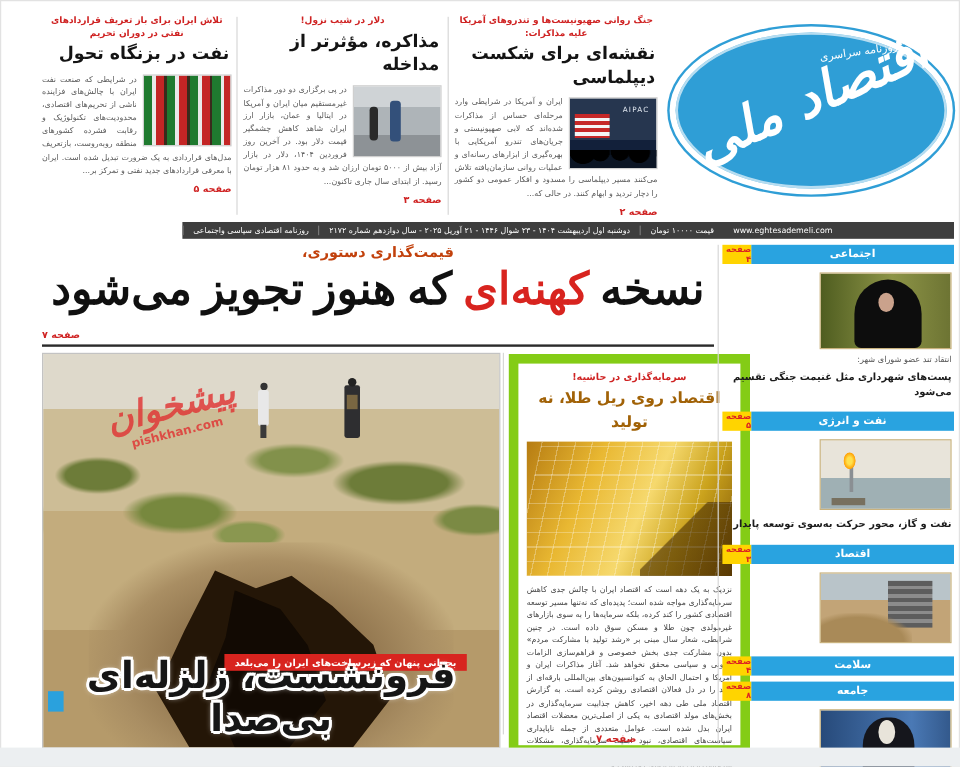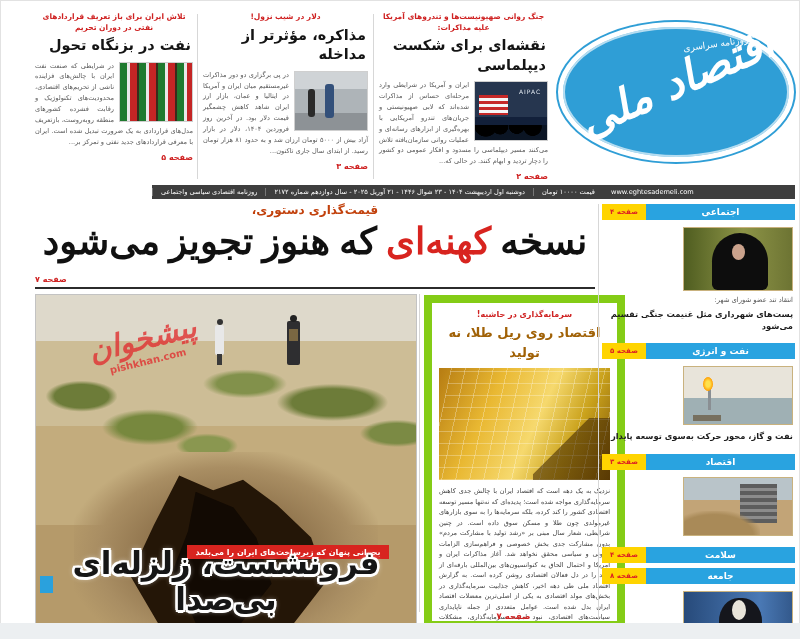--- a/index.html
+++ b/index.html
@@ -109,21 +109,21 @@
             color:#cf2222;font-size:8.5px;font-weight:bold;}
   .colline{position:absolute;left:419px;top:294px;width:1px;height:318px;background:#d7d7d7;}
   .colline2{position:absolute;left:598px;top:204px;width:1px;height:416px;background:#d7d7d7;}
 
   
   .sidebar{position:absolute;left:602px;top:204px;width:193px;direction:rtl;}
   .sec{margin-bottom:5px;}
   .sec-head{display:flex;flex-direction:row;height:16px;}
   .sec-name{flex:1;background:#29a3e0;color:#fff;font-size:9px;font-weight:bold;
             display:flex;align-items:center;justify-content:center;}
-  .sec-tab{width:44px;background:#ffd400;color:#d22;font-size:7px;font-weight:bold;
+  .sec-tab{width:24px;background:#ffd400;color:#d22;font-size:7px;font-weight:bold;
            display:flex;align-items:center;justify-content:center;}
   .sec-row{display:flex;flex-direction:column;gap:5px;padding:7px 2px 6px;}
   .sec-photo{width:108px;height:57px;border:1px solid #c9b27e;flex:none;position:relative;overflow:hidden;}
   .sec-text{flex:1;font-size:8.3px;font-weight:bold;color:#1c1c1c;text-align:right;line-height:1.5;}
   .sec-kick{font-size:6.8px;font-weight:normal;color:#555;margin-bottom:2px;line-height:1.4;}
   .ph0{background:linear-gradient(90deg,#4f5d20,#8d9447 55%,#6d7433);}
   .ph0 .motif{position:absolute;left:26%;top:8%;width:52%;height:92%;background:#0d0d0d;
               border-radius:50% 50% 10% 10%;}
   .ph0 .face{position:absolute;left:44%;top:26%;width:13px;height:16px;background:#caa28c;border-radius:50%;}
   .ph1{background:linear-gradient(180deg,#e8e4da 0 55%,#9fb0b4 55% 100%);}

